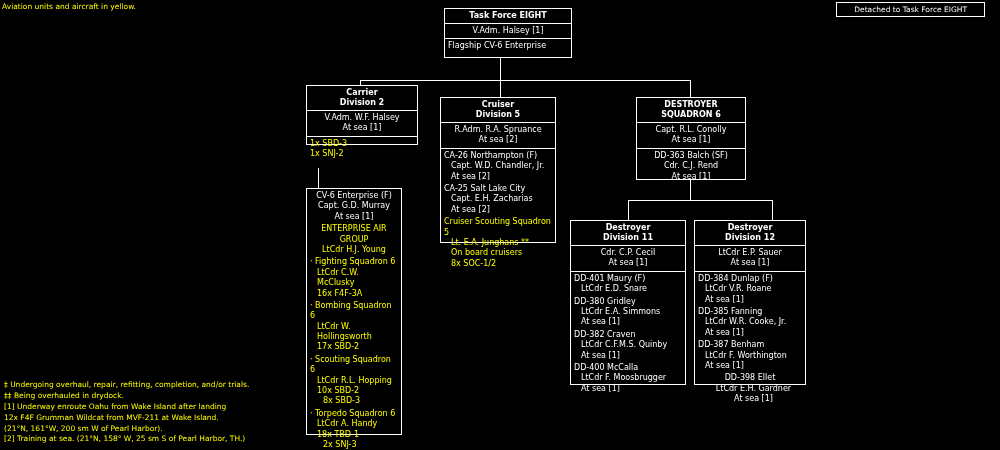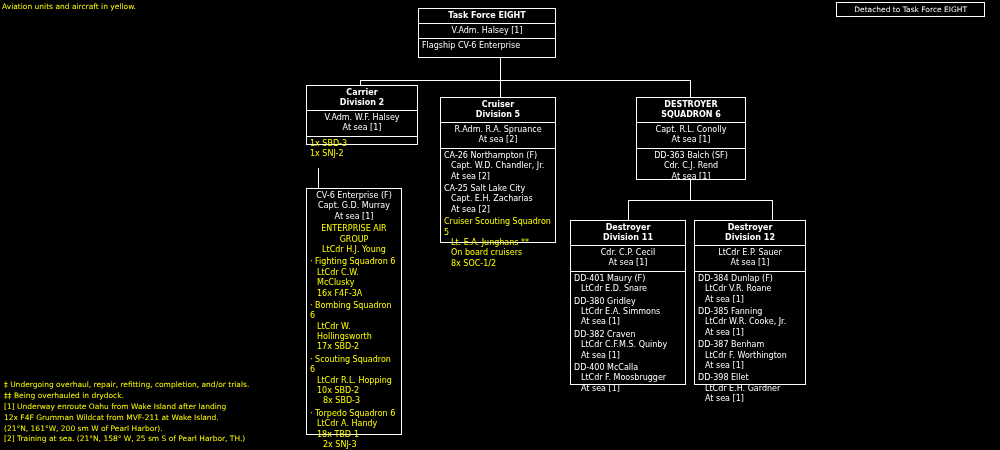--- a/index.html
+++ b/index.html
@@ -69,21 +69,21 @@
 <div class="line" style="left:690px;top:80px;width:1px;height:18px;"></div>
 <div class="line" style="left:690px;top:180px;width:1px;height:20px;"></div>
 <div class="line" style="left:628px;top:200px;width:144px;height:1px;"></div>
 <div class="line" style="left:628px;top:200px;width:1px;height:20px;"></div>
 <div class="line" style="left:772px;top:200px;width:1px;height:20px;"></div>
 <div class="line" style="left:318px;top:168px;width:1px;height:20px;"></div>
 
 <div class="topnote">Aviation units and aircraft in yellow.</div>
 <div class="tag">Detached to Task Force EIGHT</div>
 
-<div class="box" style="left:418px;top:8px;width:138px;height:50px;">
+<div class="box" style="left:444px;top:8px;width:128px;height:50px;">
   <div class="hdr">Task Force EIGHT</div>
   <div class="sec">V.Adm. Halsey [1]</div>
   <div class="plain">Flagship  CV-6 Enterprise</div>
 </div>
 
 <div class="box" style="left:306px;top:85px;width:112px;height:60px;">
   <div class="hdr">
     <div>Carrier</div>
     <div>Division 2</div>
   </div>
@@ -239,21 +239,21 @@
     <div style="margin-top:2px;">
       <div>DD-385 Fanning</div>
       <div class="ind1">LtCdr  W.R. Cooke, Jr.</div>
       <div class="ind1">At sea [1]</div>
     </div>
     <div style="margin-top:2px;">
       <div>DD-387 Benham</div>
       <div class="ind1">LtCdr  F. Worthington</div>
       <div class="ind1">At sea [1]</div>
     </div>
-    <div style="margin-top:2px;">
+    <div style="margin-top:2px;text-align:center;">
       <div>DD-398 Ellet</div>
       <div class="ind1">LtCdr  E.H. Gardner</div>
       <div class="ind1">At sea [1]</div>
     </div>
   </div>
 </div>
 
 <div class="note" style="left:4px;top:380px;width:300px;">
   <div>‡ Undergoing overhaul, repair, refitting, completion, and/or trials.</div>
   <div>‡‡ Being overhauled in drydock.</div>

